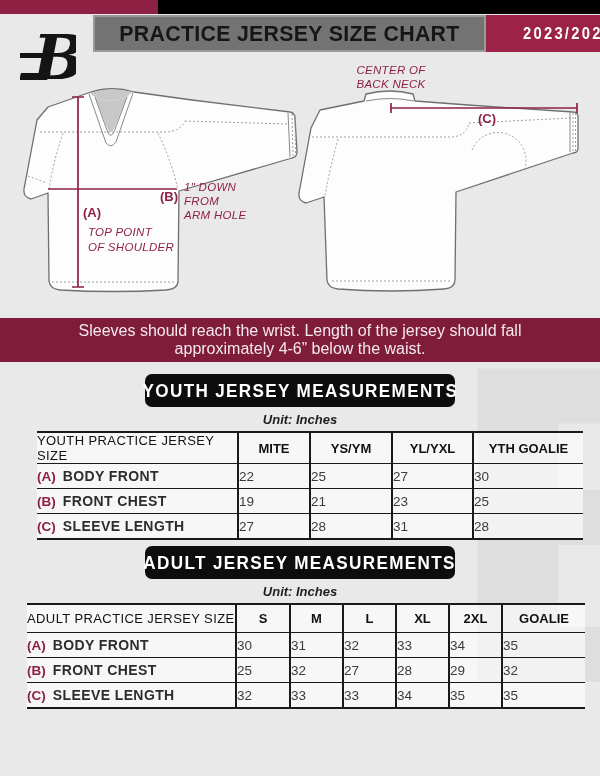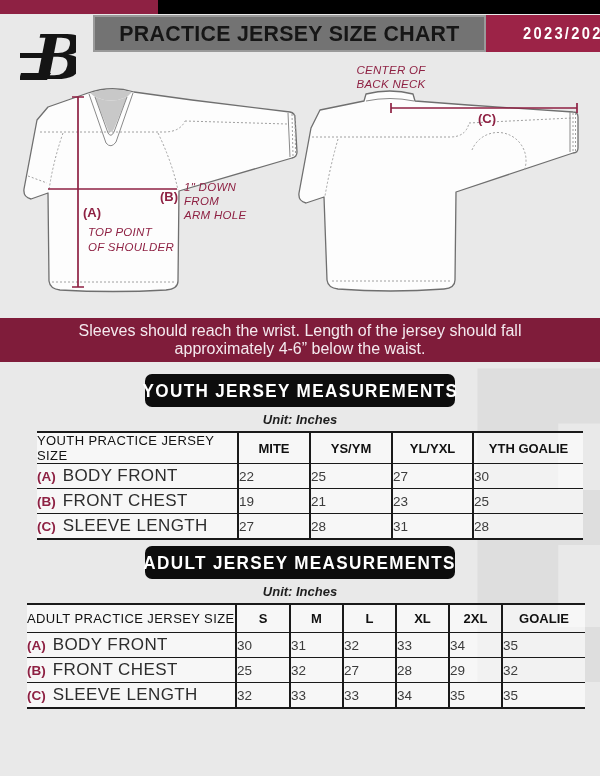--- a/index.html
+++ b/index.html
@@ -83,21 +83,21 @@
   table.size-table th:not(:first-child),table.size-table td:not(:first-child){
     border-left:2px solid #1a1a1a;
   }
   table.size-table thead th{border-top:none;}
   th.lbl{
     text-align:left;font-weight:normal;color:#4f4f4f;
     letter-spacing:.4px;padding-left:13px;
   }
   td.lbl{text-align:left;padding-left:13px;}
   td.lbl .key{color:var(--maroon);font-weight:bold;font-size:13.5px;margin-right:7px;}
-  td.lbl .name{color:#2d2d2d;font-weight:normal;font-size:17px;letter-spacing:.4px;}
+  td.lbl .name{color:#2d2d2d;font-weight:bold;font-size:14px;letter-spacing:.4px;}
   .yt{left:37px;top:431px;width:546px;}
   .at{left:27px;top:603px;width:558px;}
   
   .footer{position:absolute;left:0;top:727px;width:600px;height:49px;display:flex;}
   .footer .black{
     width:162px;background:#050505;display:flex;align-items:center;justify-content:center;gap:7px;
   }
   .footer .black .wordmark{
     color:#fff;font-weight:bold;font-size:12px;letter-spacing:4.5px;white-space:nowrap;
   }

